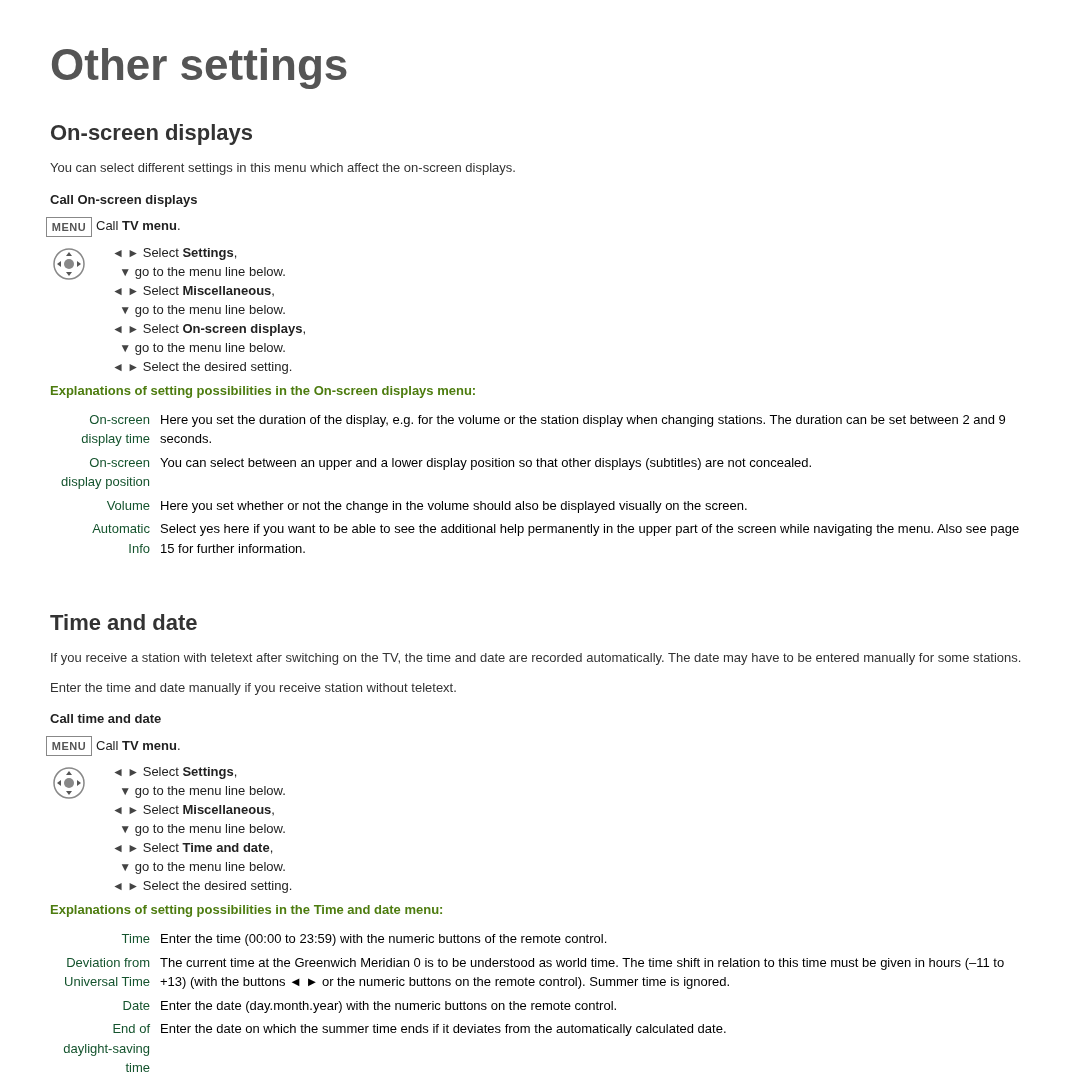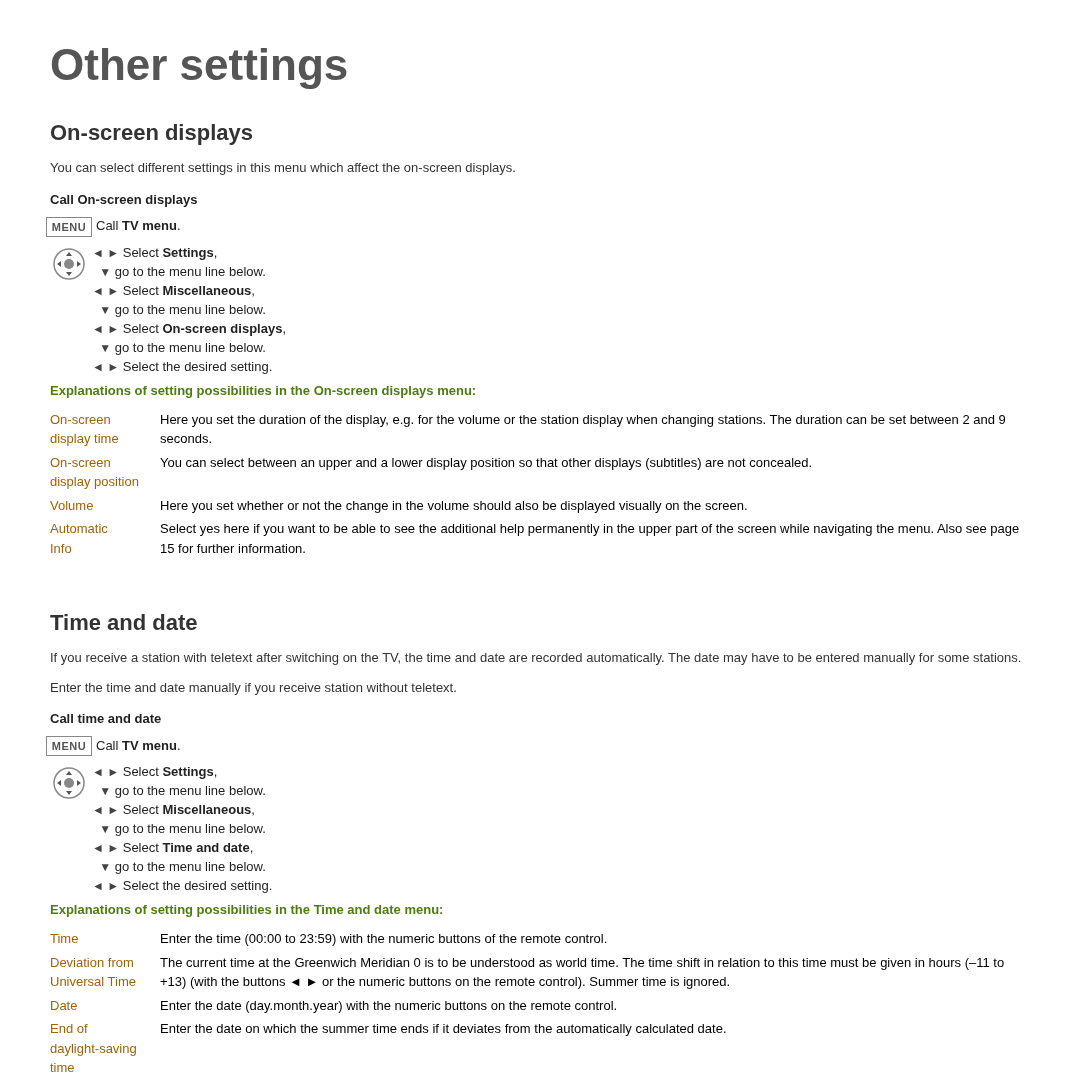--- a/index.html
+++ b/index.html
@@ -87,43 +87,43 @@
       border-collapse: collapse;
     }
     .exp-table td {
       font-size: 13px;
       line-height: 1.5;
       padding: 2px 0;
       vertical-align: top;
       color: #000000;
     }
     .exp-table .label-col {
-      text-align: left;
+      text-align: right;
       white-space: nowrap;
       padding-right: 10px;
-      color: #a16207;
+      color: #14532d;
       font-size: 13px;
       width: 110px;
     }
     .footer {
       text-align: right;
       font-size: 12px;
       color: #666;
       margin-top: 30px;
     }
     .call-block {
       display: flex;
       align-items: center;
       gap: 8px;
       margin-bottom: 8px;
     }
     .step-row {
       display: flex;
       align-items: flex-start;
-      gap: 4px;
+      gap: 24px;
       margin-bottom: 4px;
     }
     .step-icon {
       flex-shrink: 0;
       width: 38px;
       display: flex;
       align-items: center;
       justify-content: center;
       padding-top: 2px;
     }

